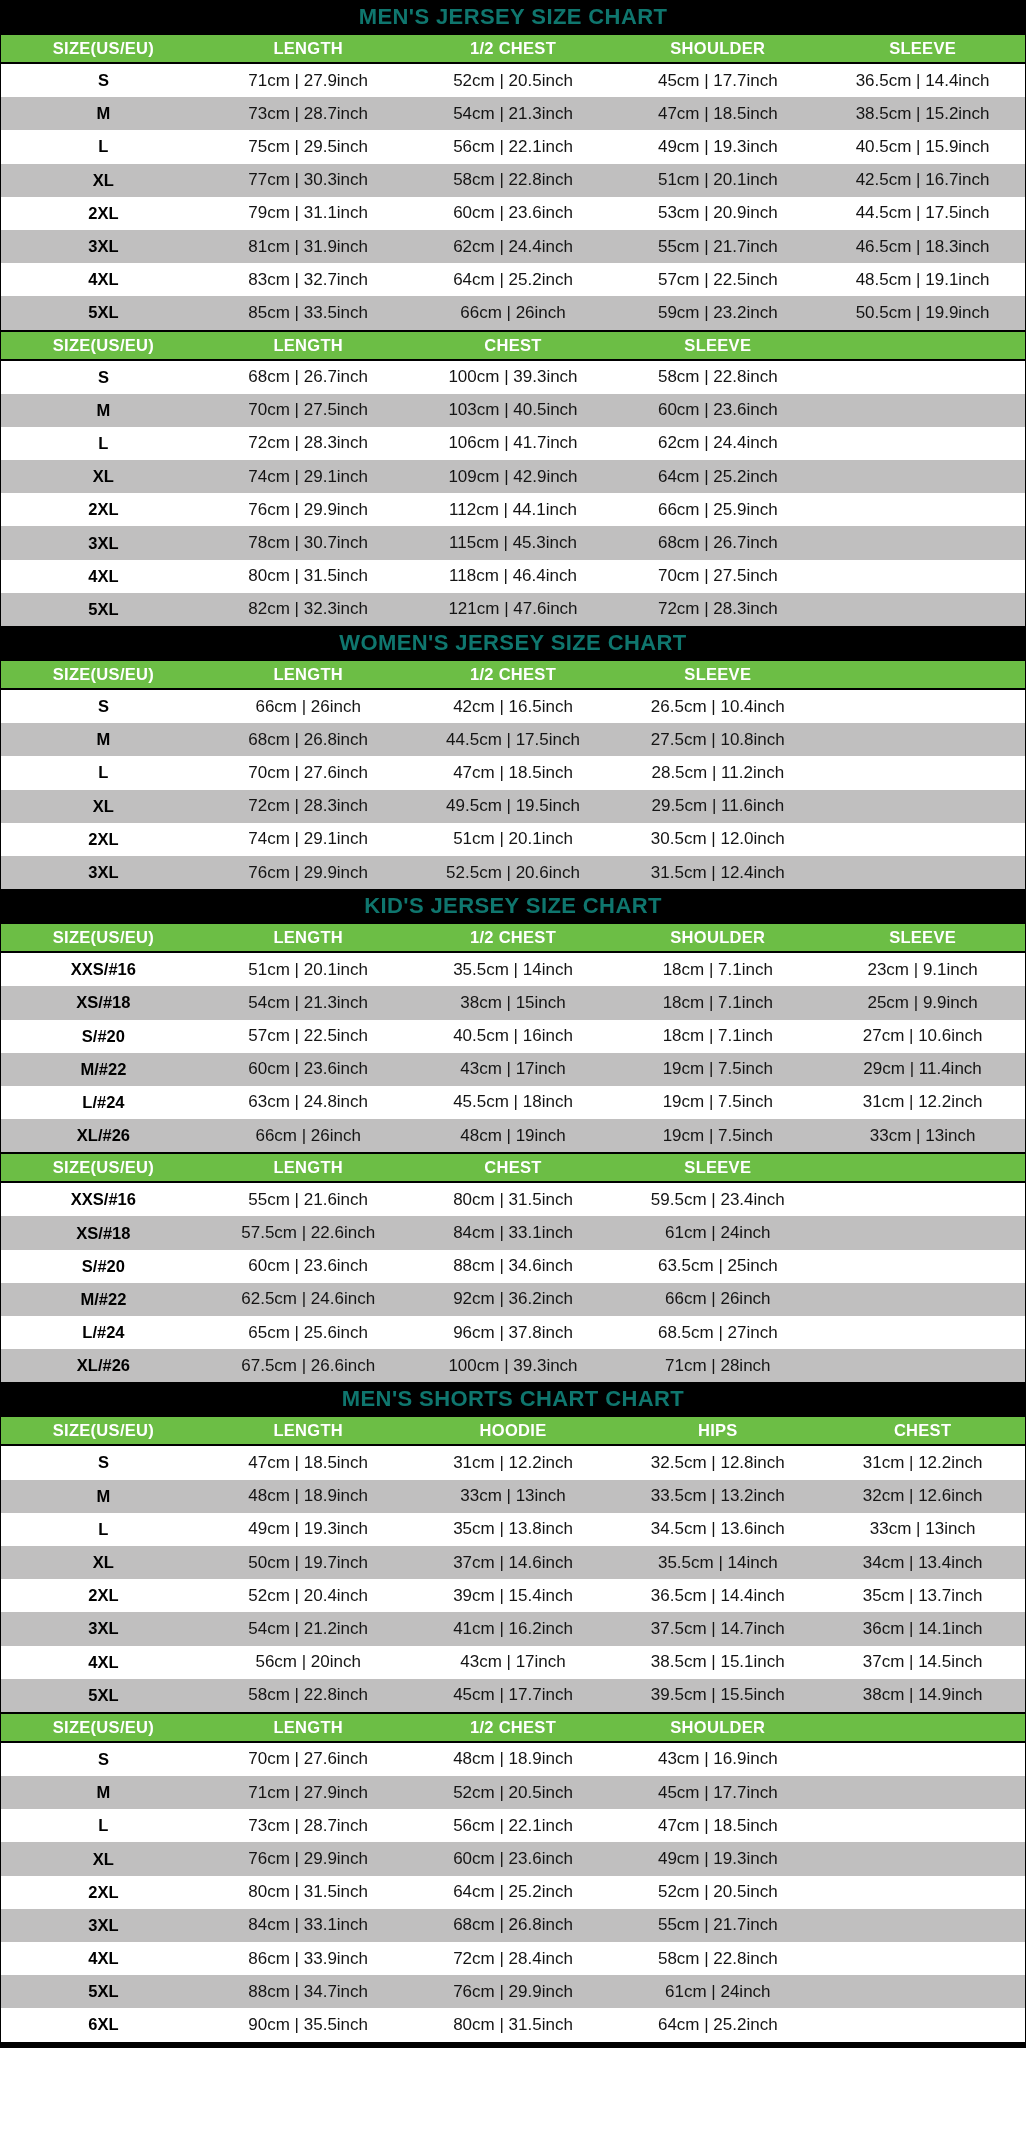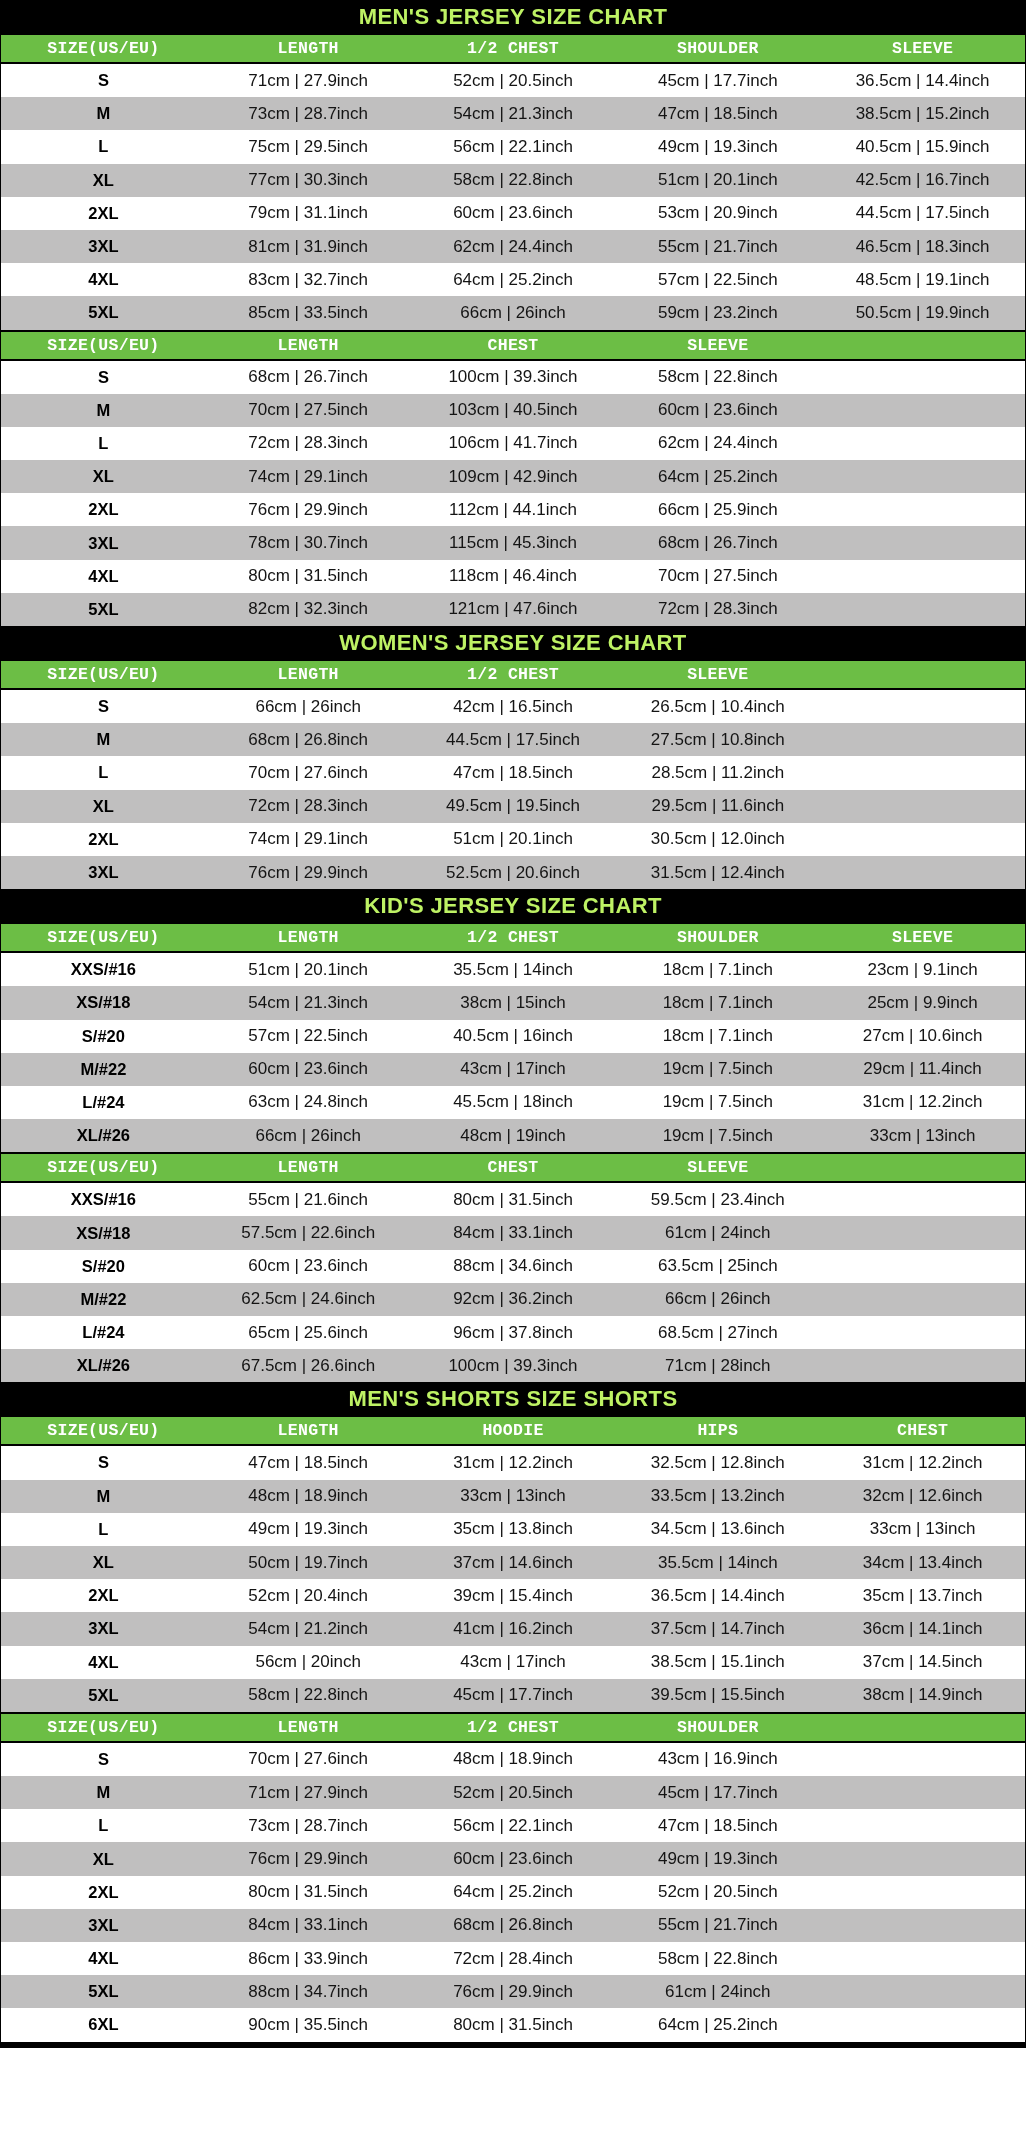--- a/index.html
+++ b/index.html
@@ -1,26 +1,26 @@
 <!DOCTYPE html>
 <html><head>
 <meta charset="utf-8">
 <style>
   html,body { margin:0; padding:0; background:#ffffff; }
   body { width:1026px; font-family:"Liberation Sans", sans-serif; }
   .wrap { width:1026px; box-sizing:border-box; border-left:1px solid #000; border-right:1px solid #000; background:#fff; }
   .table-title {
-    background:#000000; color:#bef264;
+    background:#000000; color:#0f766e;
     height:33px; display:flex; align-items:center; justify-content:center;
     font-size:22px; font-weight:700; letter-spacing:0.4px;
   }
   .header-row {
     display:flex; align-items:center;
     background:#6cbe45; height:27px;
-    border-top:2px solid #000; border-bottom:2px solid #000;font-family:Liberation Mono, monospace;
+    border-top:2px solid #000; border-bottom:2px solid #000;
   }
   .header-cell {
     width:20%; text-align:center; color:#ffffff;
     font-size:16.5px; font-weight:700; letter-spacing:0.3px;
   }
   .trow {
     display:flex; align-items:center; height:33.2px;
     background:#ffffff; font-size:17px; color:#141414;
   }
   .trow.alt { background:#c0bfbf; }
@@ -313,21 +313,21 @@
         </div>
         <div class="trow alt">
           <div class="cell size">XL/#26</div>
           <div class="cell">67.5cm | 26.6inch</div>
           <div class="cell">100cm | 39.3inch</div>
           <div class="cell">71cm | 28inch</div>
           <div class="cell"></div>
         </div>
       </div>
       <div>
-        <div class="table-title">MEN'S SHORTS SIZE SHORTS</div>
+        <div class="table-title">MEN'S SHORTS CHART CHART</div>
         <div class="header-row">
           <div class="header-cell">SIZE(US/EU)</div>
           <div class="header-cell">LENGTH</div>
           <div class="header-cell">HOODIE</div>
           <div class="header-cell">HIPS</div>
           <div class="header-cell">CHEST</div>
         </div>
         <div class="trow">
           <div class="cell size">S</div>
           <div class="cell">47cm | 18.5inch</div>

